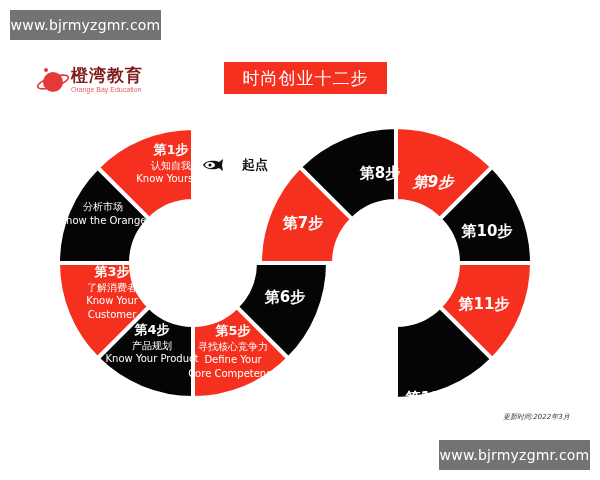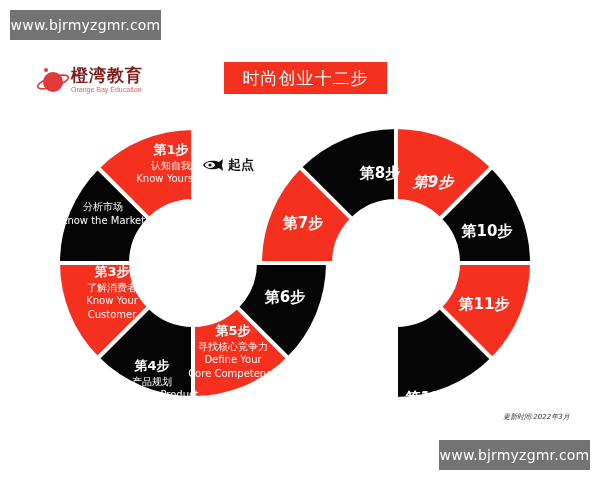--- a/index.html
+++ b/index.html
@@ -12,21 +12,21 @@
   .logo .en { position:absolute; left:35px; top:22px; font-size:7px; color:#e86060; font-family:"Liberation Sans", sans-serif; }
   .title-bar { position:absolute; left:224px; top:62px; width:163px; height:32px; background:#f5301e; color:#fff; font-size:17px; font-weight:normal; display:flex; align-items:center; justify-content:center; letter-spacing:1px; }
   .diagram { position:absolute; left:0; top:0; width:600px; height:480px; }
   .seg-red { fill:#f5301e; }
   .seg-black { fill:#050505; }
   .seg { stroke:#ffffff; stroke-width:4; stroke-linejoin:miter; }
   .label { position:absolute; transform:translate(-50%,-50%); color:#fff; text-align:center; white-space:nowrap; line-height:1.35; }
   .label .step { font-size:13px; font-weight:bold; }
   .label .big { font-size:15px; font-weight:bold; }
   .label .sub { font-size:10px; }
-  .start { position:absolute; left:201px; top:156px; display:flex; align-items:center; gap:3px; }
+  .start { position:absolute; left:201px; top:156px; display:flex; align-items:center; gap:17px; }
   .start .txt { font-size:13px; font-weight:bold; color:#111; }
   .update { position:absolute; left:503px; top:412px; font-size:7px; color:#333;font-style:italic; }
 </style>
 </head>
 <body>
 
 <div id="wm-top" class="watermark">www.bjrmyzgmr.com</div>
 
 <div class="logo">
   <svg width="34" height="30" viewBox="0 0 34 30" style="position:absolute;left:0;top:2px;">
@@ -57,29 +57,29 @@
   <path class="seg seg-black" d="M492.2,359.2 A136,136 0 0 1 396,399 L396,325 A62,62 0 0 0 439.8,306.8 Z"></path>
 </svg>
 
 <div class="label" style="left:171px;top:163px;">
   <div class="step">第1步</div>
   <div class="sub">认知自我</div>
   <div class="sub">Know Yourself</div>
 </div>
 <div class="label" style="left:103px;top:213px;">
   <div class="sub">分析市场</div>
-  <div class="sub">Know the Market</div>
+  <div class="sub">Know the Orange</div>
 </div>
 <div class="label" style="left:101px;top:292px;margin-left:11px;">
   <div class="step">第3步</div>
   <div class="sub">了解消费者</div>
   <div class="sub">Know Your</div>
   <div class="sub">Customer</div>
 </div>
-<div class="label" style="left:152px;top:343px;margin-top:36px;">
+<div class="label" style="left:152px;top:343px;">
   <div class="step">第4步</div>
   <div class="sub">产品规划</div>
   <div class="sub">Know Your Product</div>
 </div>
 <div class="label" style="left:233px;top:351px;">
   <div class="step">第5步</div>
   <div class="sub">寻找核心竞争力</div>
   <div class="sub">Define Your</div>
   <div class="sub">Core Competence</div>
 </div>

